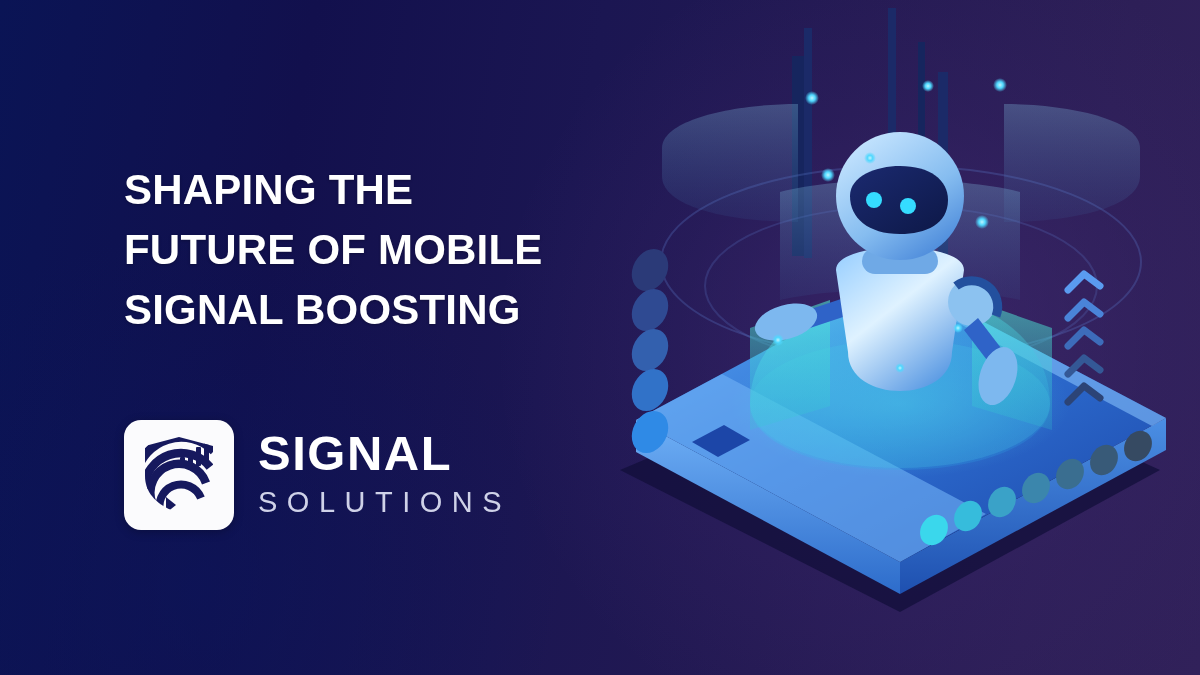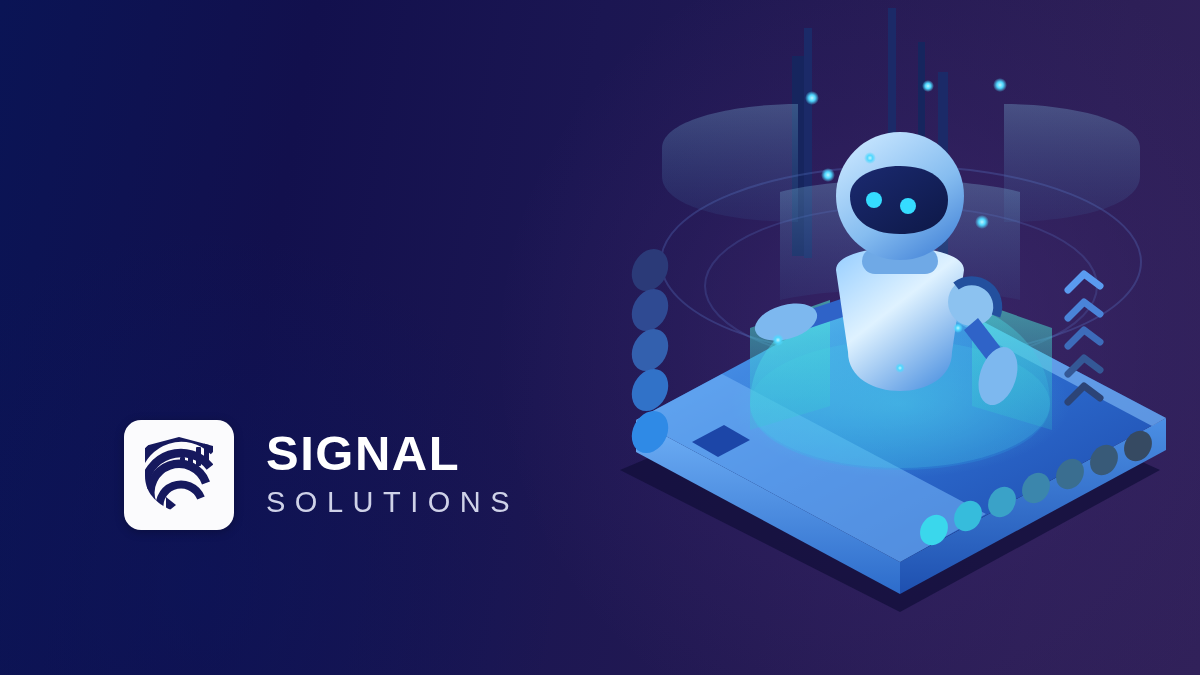--- a/index.html
+++ b/index.html
@@ -61,21 +61,21 @@
     text-shadow:0 1px 3px rgba(0,0,0,.25);
   }
   .headline .hl-line { display:block; white-space:nowrap; }
 
   
   .logo-lockup {
     position:absolute;
     left:124px; top:420px;
     display:flex;
     align-items:center;
-    gap:32px;
+    gap:24px;
   }
   .logo-badge {
     width:110px; height:110px;
     border-radius:17px;
     background:#fbfbfd;
     display:flex;
     align-items:center;
     justify-content:center;
     box-shadow:0 2px 10px rgba(0,0,0,.25);
     flex:none;
@@ -110,20 +110,27 @@
   .illustration svg { display:block; width:100%; height:100%; }
 </style>
 </head>
 <body>
 
 <div class="banner">
 
   <div class="bg-glow"></div>
   <div class="bg-glow2"></div>
 
+  <div class="copy">
+    <h1 class="headline">
+      <span class="hl-line">SHAPING THE</span>
+      <span class="hl-line">FUTURE OF MOBILE</span>
+      <span class="hl-line">SIGNAL BOOSTING</span>
+    </h1>
+  </div>
 
   <div class="logo-lockup">
 
     <div class="logo-badge">
 
       <svg width="78" height="80" viewBox="0 0 78 80">
         <defs>
           <clipPath id="shieldClip">
             <path d="M5 11 L39 2 L73 11 L73 41 C73 60 58 72 39 78 C20 72 5 60 5 41 Z"></path>
           </clipPath>

